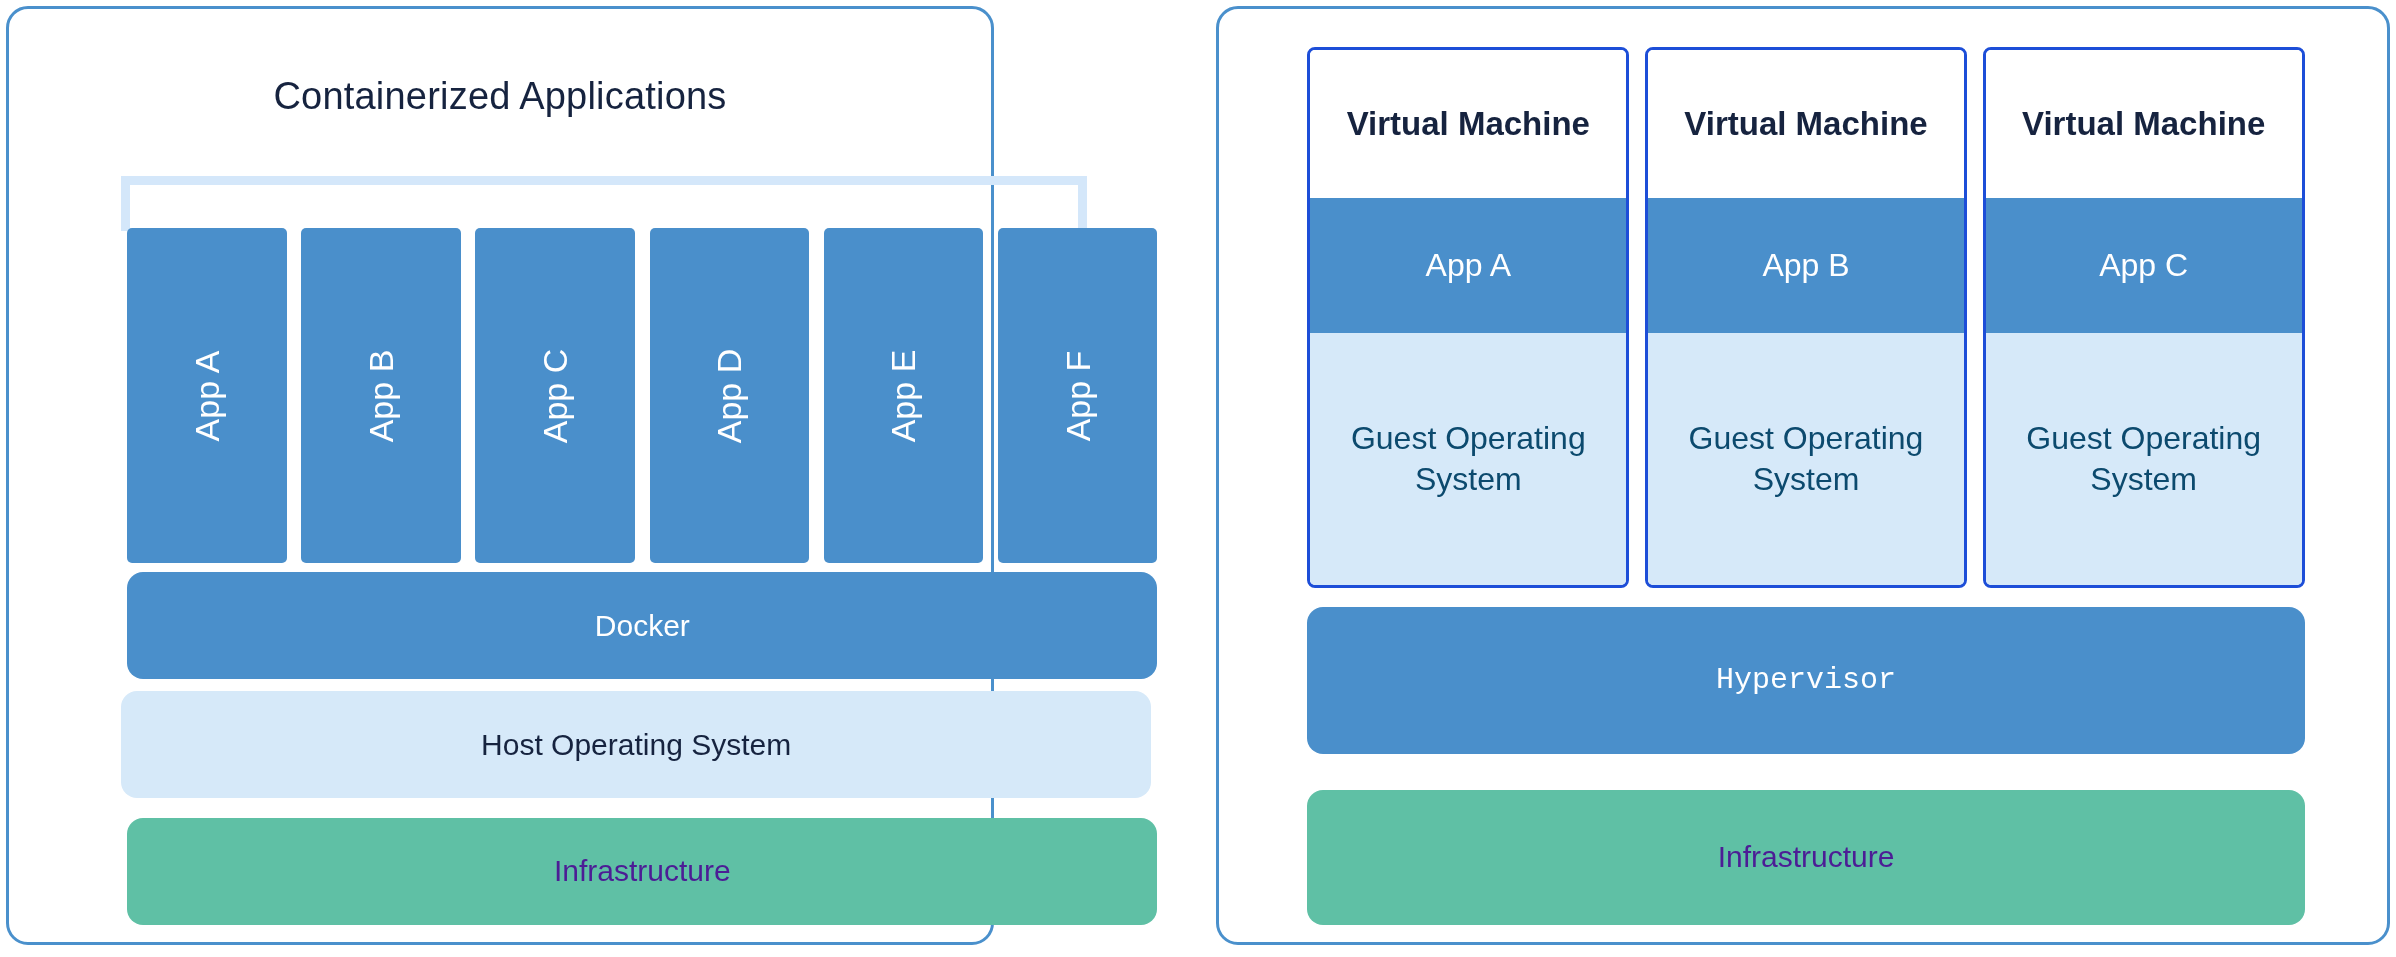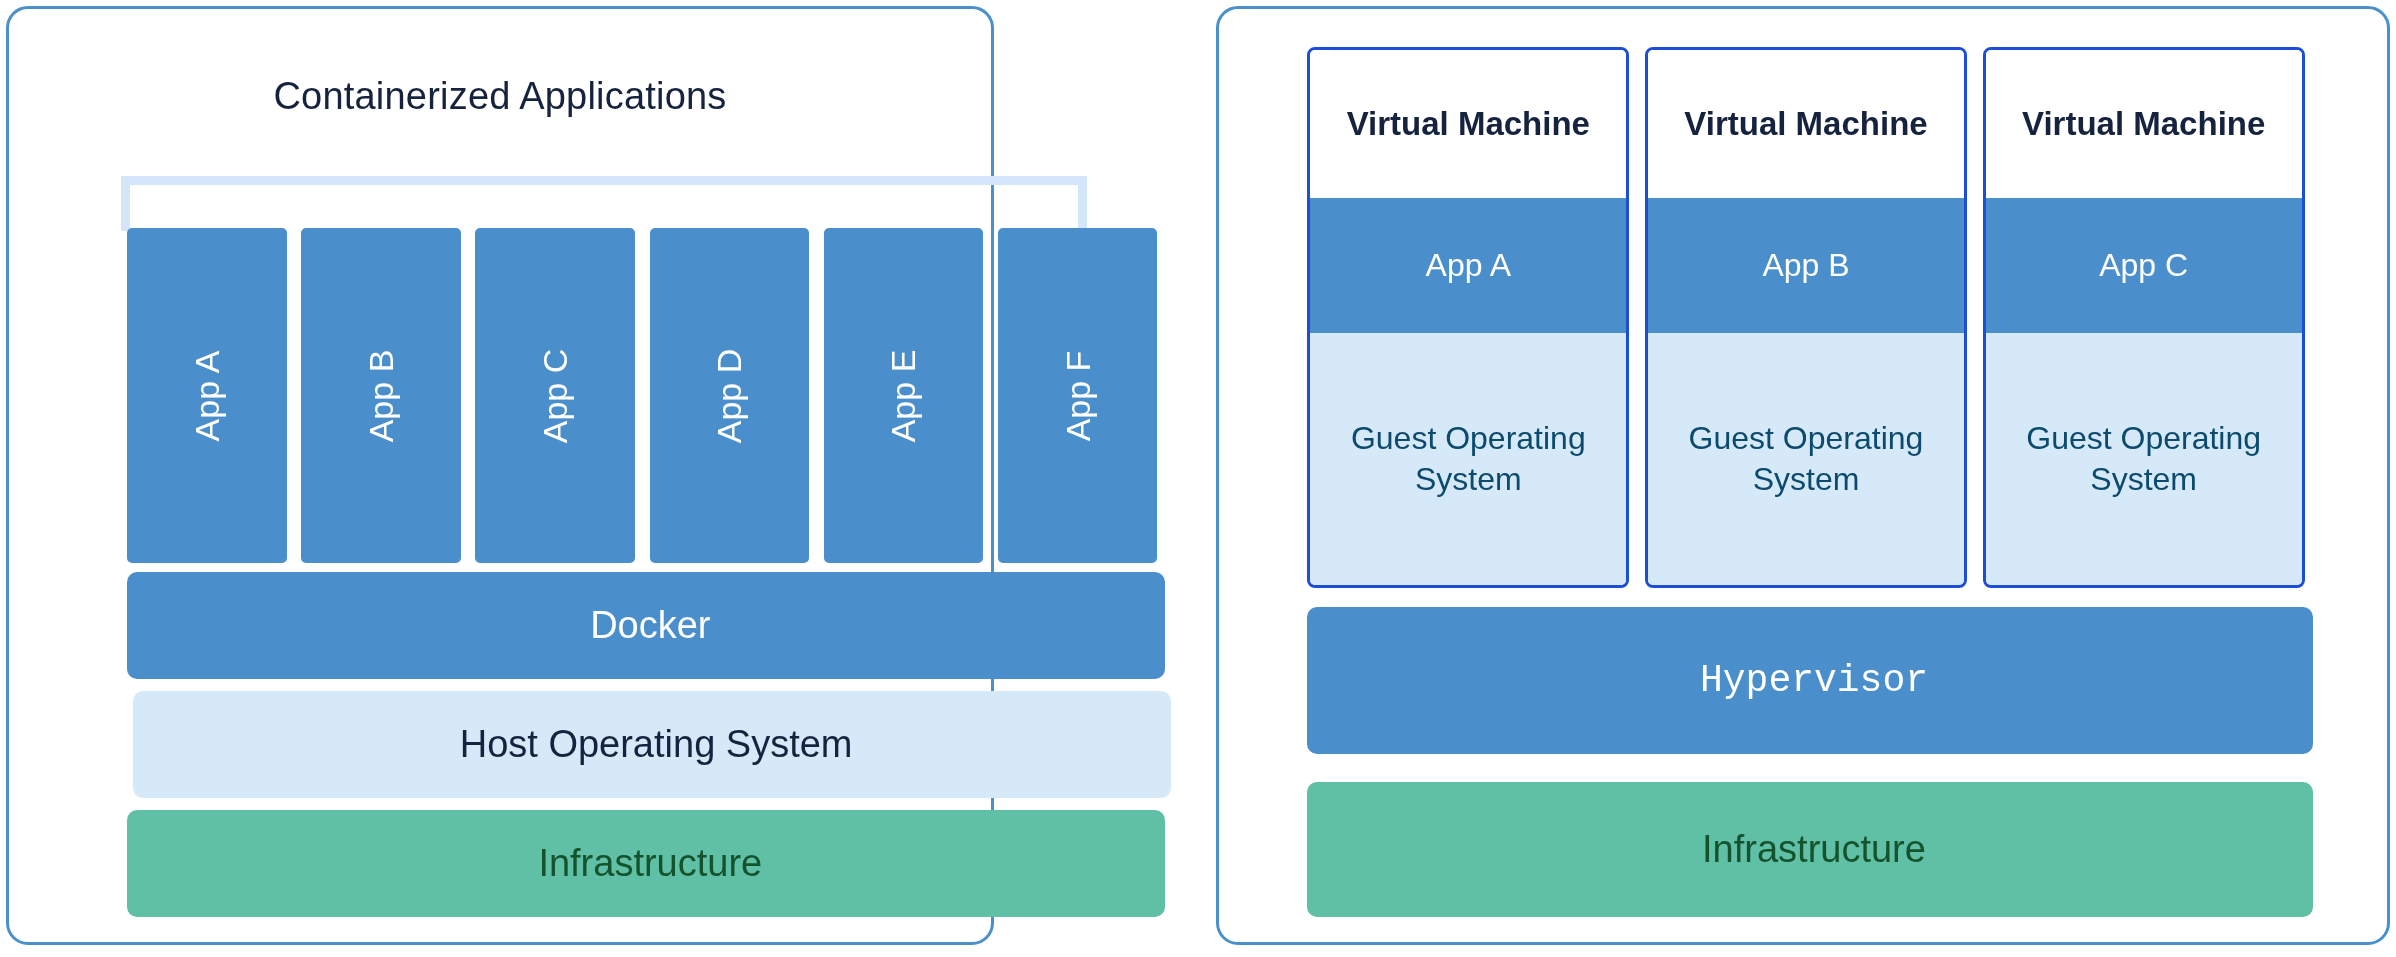--- a/index.html
+++ b/index.html
@@ -76,30 +76,29 @@
     left: 50%;
     top: 50%;
     transform: translate(-50%, -50%) rotate(-90deg);
     white-space: nowrap;
     color: #ffffff;
     font-size: 34px;
   }
 
   .bar {
     position: absolute;
-    border-radius: 10px;
-    display: flex;
-    align-items: center;
-    justify-content: center;
-    font-size: 38px;
-    padding-left: 8px;
+    border-radius: 16px;
+    display: flex;
+    align-items: center;
+    justify-content: center;
+    font-size: 30px;
   }
   .bar-blue   { background: #4a8fcb; color: #ffffff; }
   .bar-lblue  { background: #d6e9f9; color: #16233f; }
-  .bar-green  { background: #5fc0a5; color: #14532d; }
+  .bar-green  { background: #5fc0a5; color: #4c1d95; margin-top: 8px; }
 
   
   .vm-card {
     position: absolute;
     box-sizing: border-box;
     border: 3px solid #1d4ed8;
     border-radius: 8px;
     background: #ffffff;
     overflow: hidden;
     display: flex;
@@ -163,21 +162,21 @@
     </div>
     <div class="app-col" style="left: 814.622px; top: 219.1px; width: 159.73px; height: 334.91px;">
       <span class="vlabel">App E</span>
     </div>
     <div class="app-col" style="left: 988.727px; top: 219.1px; width: 159.73px; height: 334.91px;">
       <span class="vlabel">App F</span>
     </div>
 
     <div class="bar bar-blue" style="left: 118.2px; top: 563.4px; width: 1030.26px; height: 106.42px;">Docker</div>
 
-    <div class="bar bar-lblue" style="left: 124px; top: 682.34px; width: 1030.26px; height: 106.42px;">Host Operating System</div>
+    <div class="bar bar-lblue" style="left: 112px; top: 682.34px; width: 1030.26px; height: 106.42px;">Host Operating System</div>
 
     <div class="bar bar-green" style="left: 118.2px; top: 801.28px; width: 1030.26px; height: 106.42px;">Infrastructure</div>
   </div>
 
   <div class="panel" id="panel-vms">
 
     <div class="vm-card" style="left: 88.3656px; top: 37.56px; width: 321.903px; height: 541.49px;">
       <div class="vm-head">Virtual Machine</div>
       <div class="vm-app">App A</div>
       <div class="vm-guest">Guest Operating System</div>

